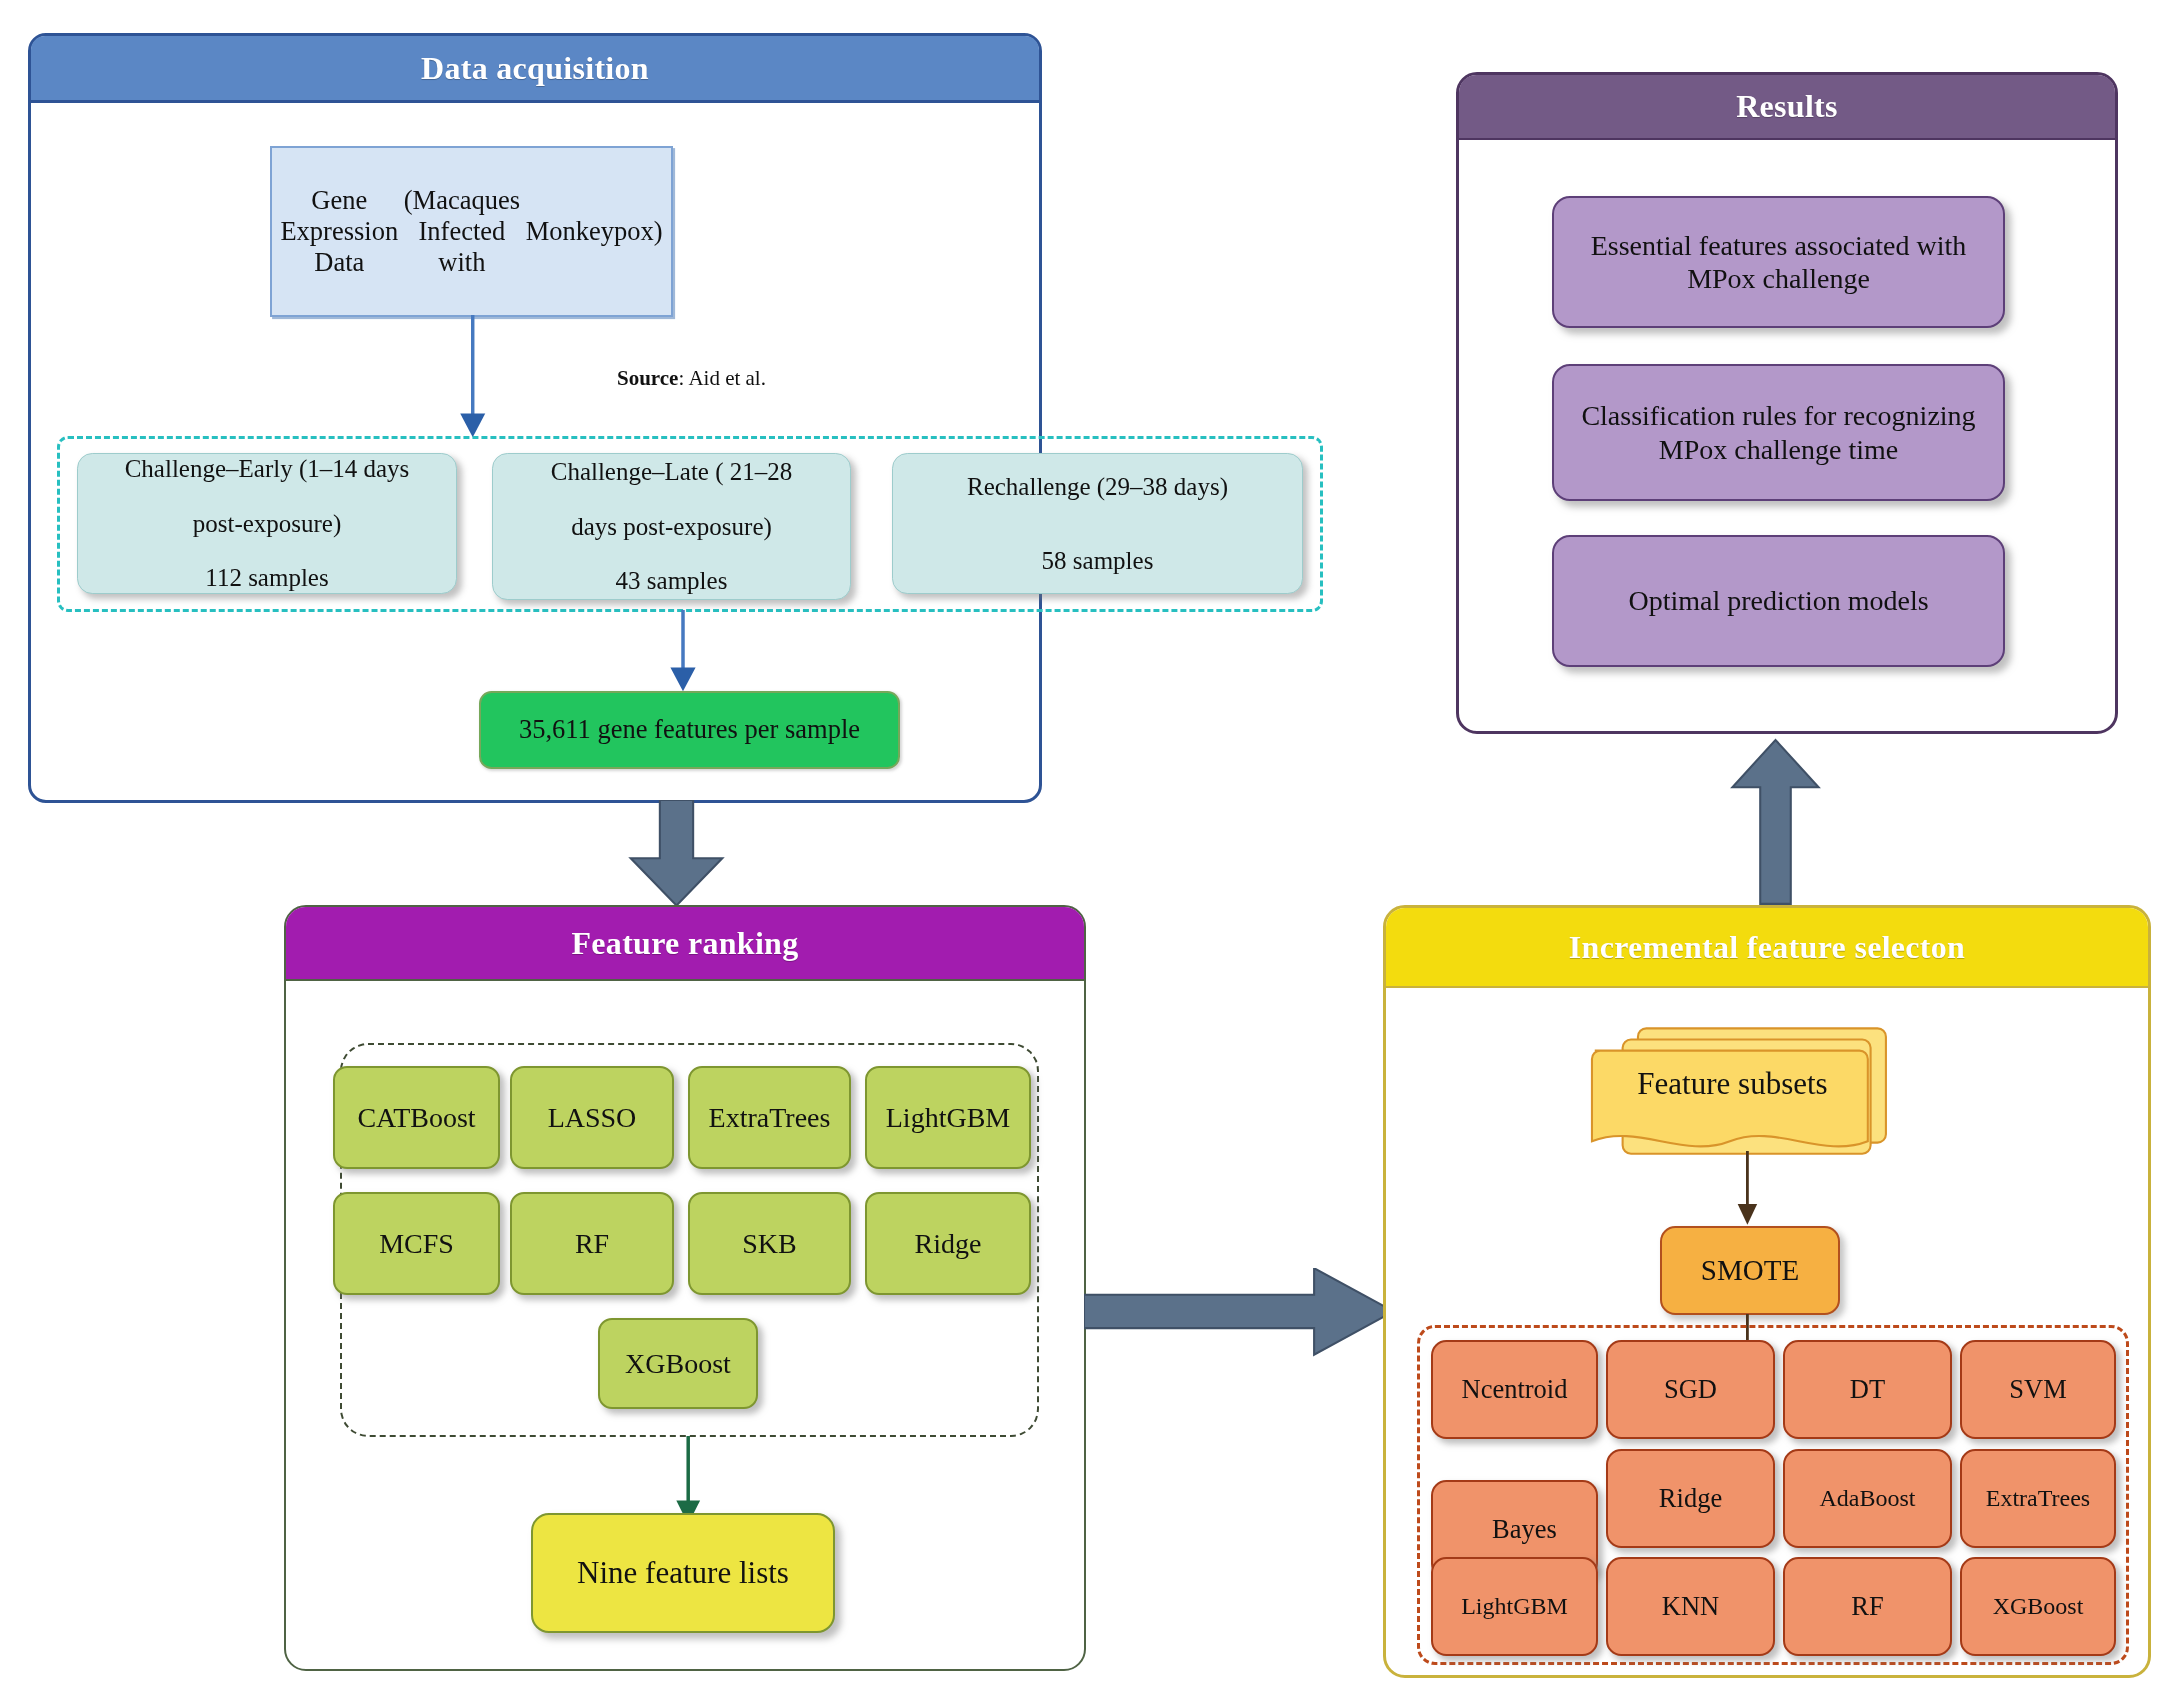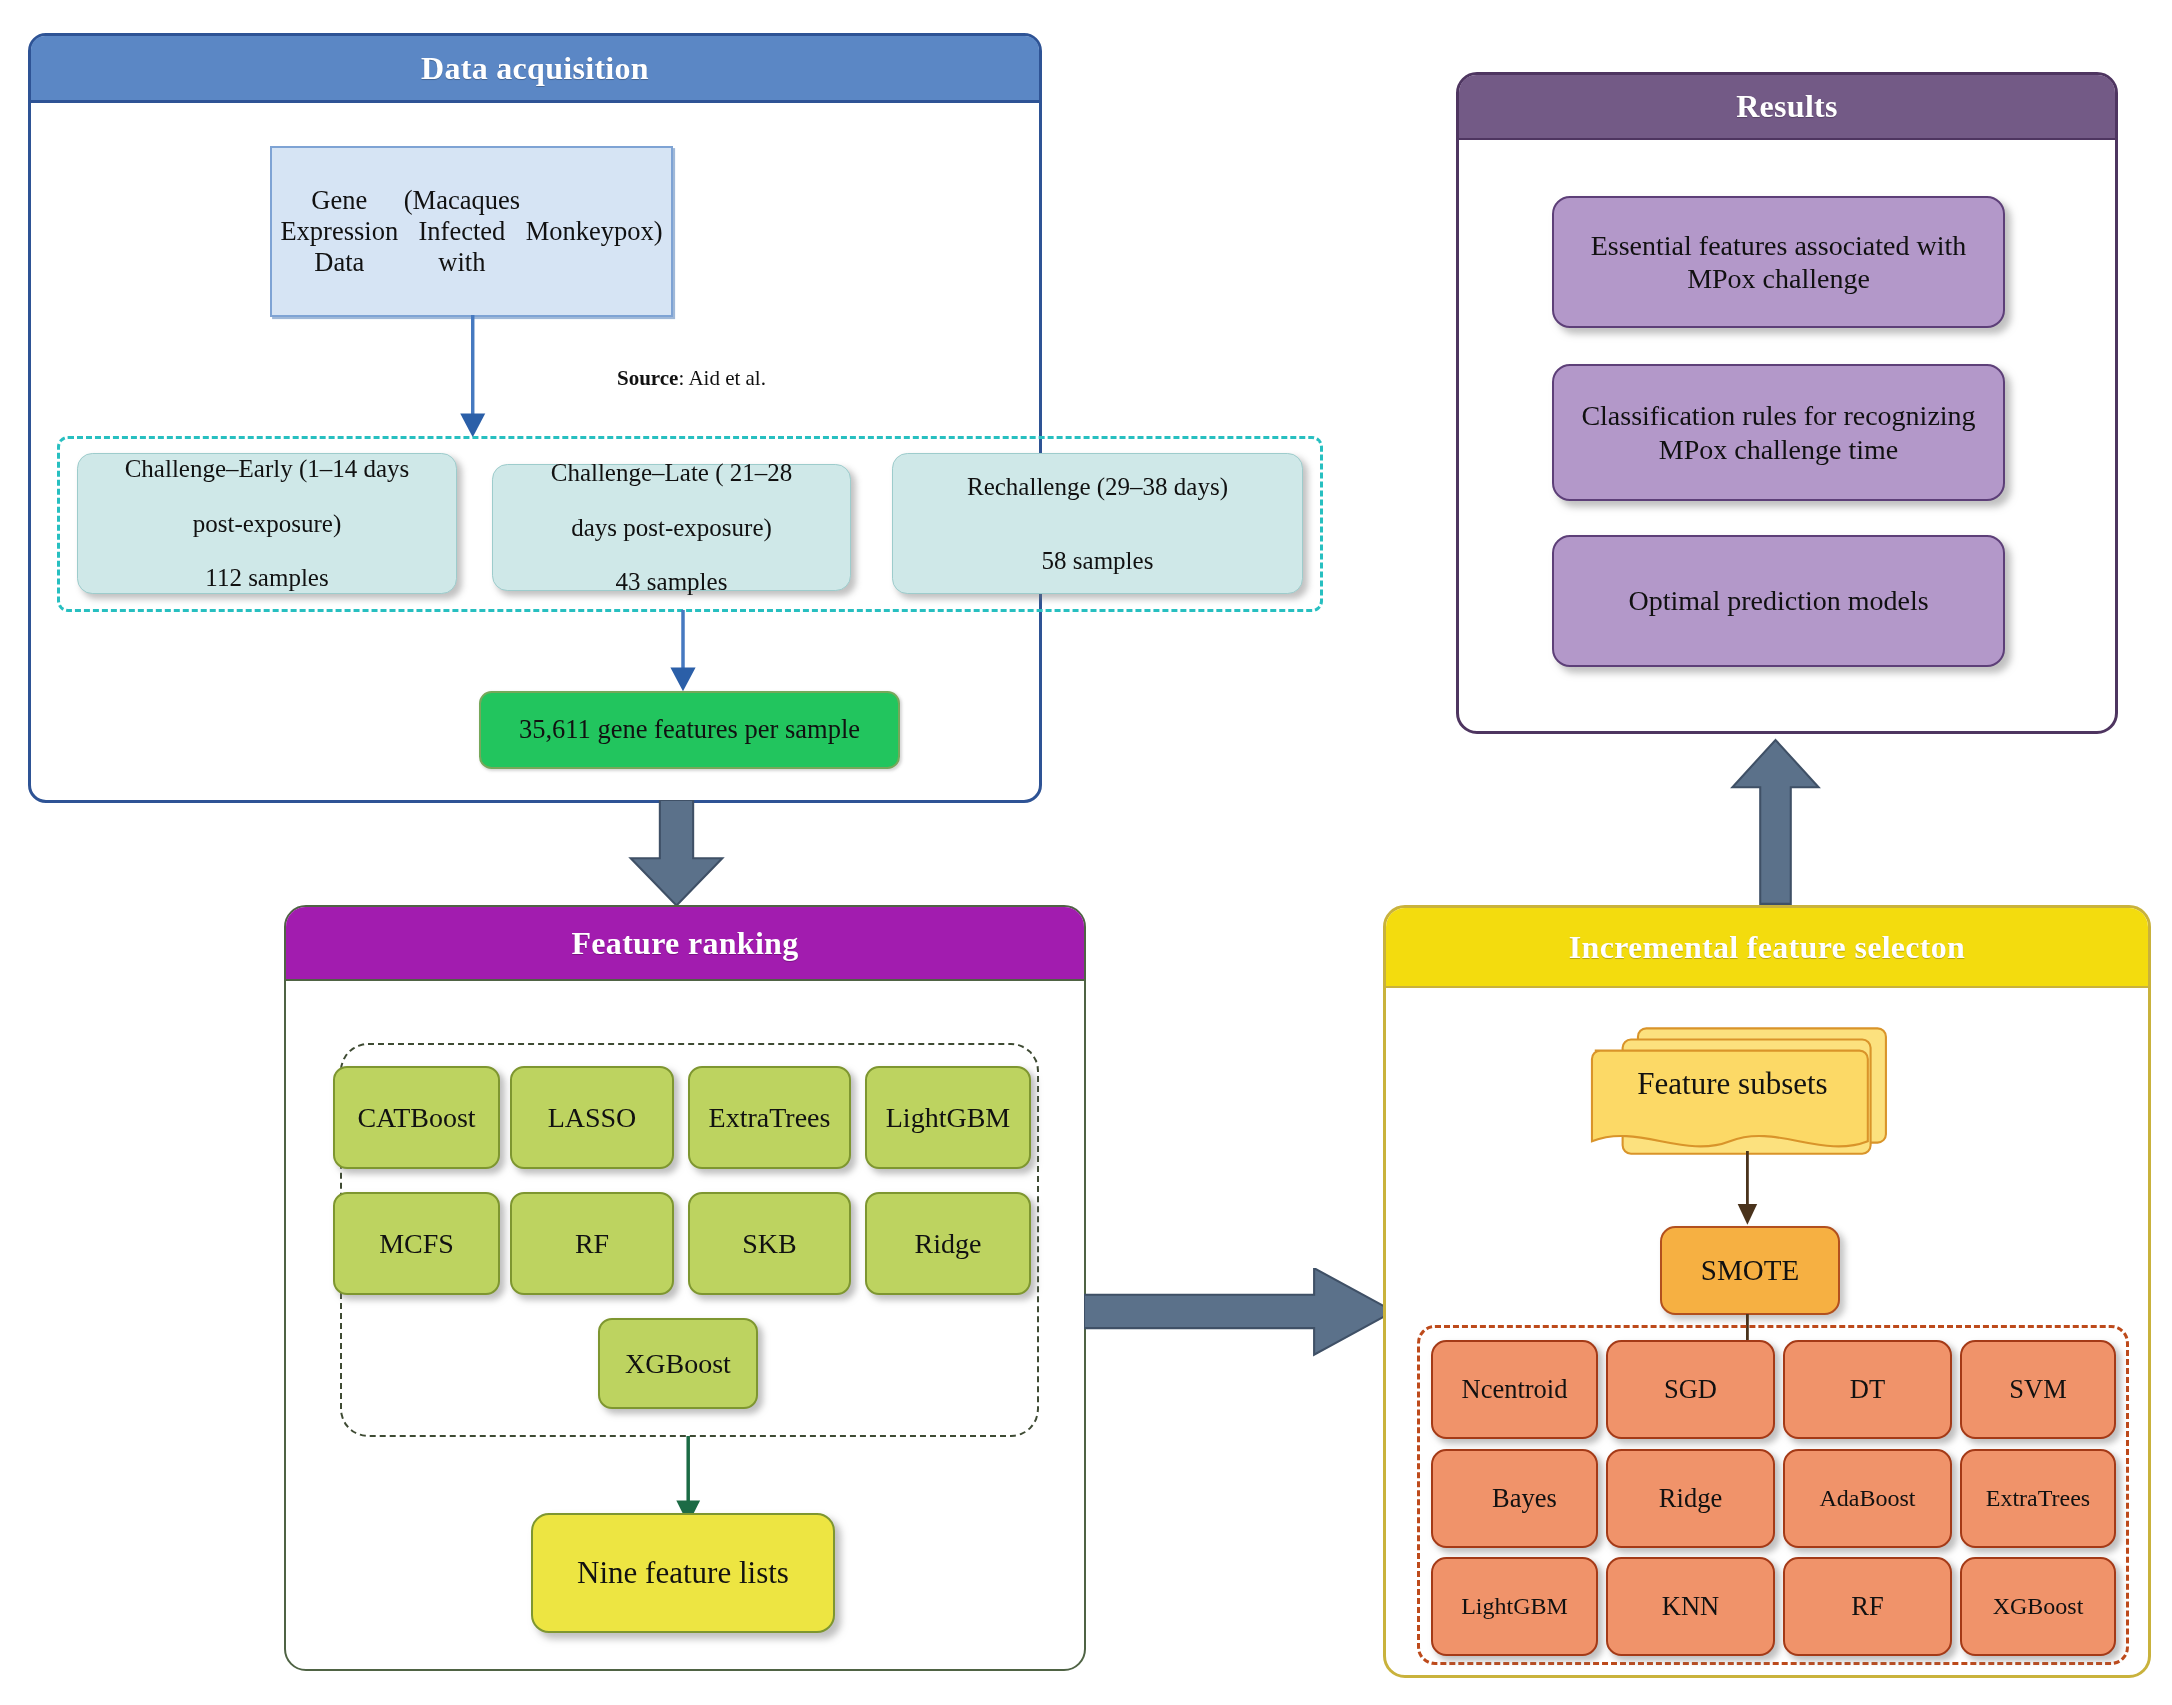--- a/index.html
+++ b/index.html
@@ -109,21 +109,21 @@
 </div>
 
 <div class="dashed-teal" style="left:57px;top:436px;width:1266px;height:176px;"></div>
 
 <div class="box chal-box" style="left:77px;top:453px;width:380px;height:141px;">
   <span class="cline">Challenge–Early (1–14 days</span>
   <span class="cline">post-exposure)</span>
   <span class="cline">112 samples</span>
 </div>
 
-<div class="box chal-box" style="left:492px;top:464px;width:359px;height:127px;">
+<div class="box chal-box" style="left:492px;top:453px;width:359px;height:147px;">
   <span class="cline">Challenge–Late ( 21–28</span>
   <span class="cline">days post-exposure)</span>
   <span class="cline">43 samples</span>
 </div>
 
 <div class="box chal-box" style="left:892px;top:453px;width:411px;height:141px;gap:45px;">
   <span class="cline">Rechallenge (29–38 days)</span>
   <span class="cline">58 samples</span>
 </div>
 
@@ -208,21 +208,21 @@
   <polygon points="32,100 18,70 46,70" fill="#4A331C"></polygon>
 </svg>
 
 <div class="dashed-red" style="left:1417px;top:1325px;width:712px;height:340px;"></div>
 
 <div class="box clf-chip" style="left:1431px;top:1340px;width:167px;height:99px;">Ncentroid</div>
 <div class="box clf-chip" style="left:1606px;top:1340px;width:169px;height:99px;">SGD</div>
 <div class="box clf-chip" style="left:1783px;top:1340px;width:169px;height:99px;">DT</div>
 <div class="box clf-chip" style="left:1960px;top:1340px;width:156px;height:99px;">SVM</div>
 
-<div class="box clf-chip" style="left:1431px;top:1449px;width:167px;height:99px;padding-left:20px;">Bayes</div>
+<div class="box clf-chip" style="left:1431px;top:1480px;width:167px;height:99px;padding-left:20px;">Bayes</div>
 <div class="box clf-chip" style="left:1606px;top:1449px;width:169px;height:99px;">Ridge</div>
 <div class="box clf-chip small" style="left:1783px;top:1449px;width:169px;height:99px;">AdaBoost</div>
 <div class="box clf-chip small" style="left:1960px;top:1449px;width:156px;height:99px;">ExtraTrees</div>
 
 <div class="box clf-chip small" style="left:1431px;top:1557px;width:167px;height:99px;">LightGBM</div>
 <div class="box clf-chip" style="left:1606px;top:1557px;width:169px;height:99px;">KNN</div>
 <div class="box clf-chip" style="left:1783px;top:1557px;width:169px;height:99px;">RF</div>
 <div class="box clf-chip small" style="left:1960px;top:1557px;width:156px;height:99px;">XGBoost</div>
 
 

